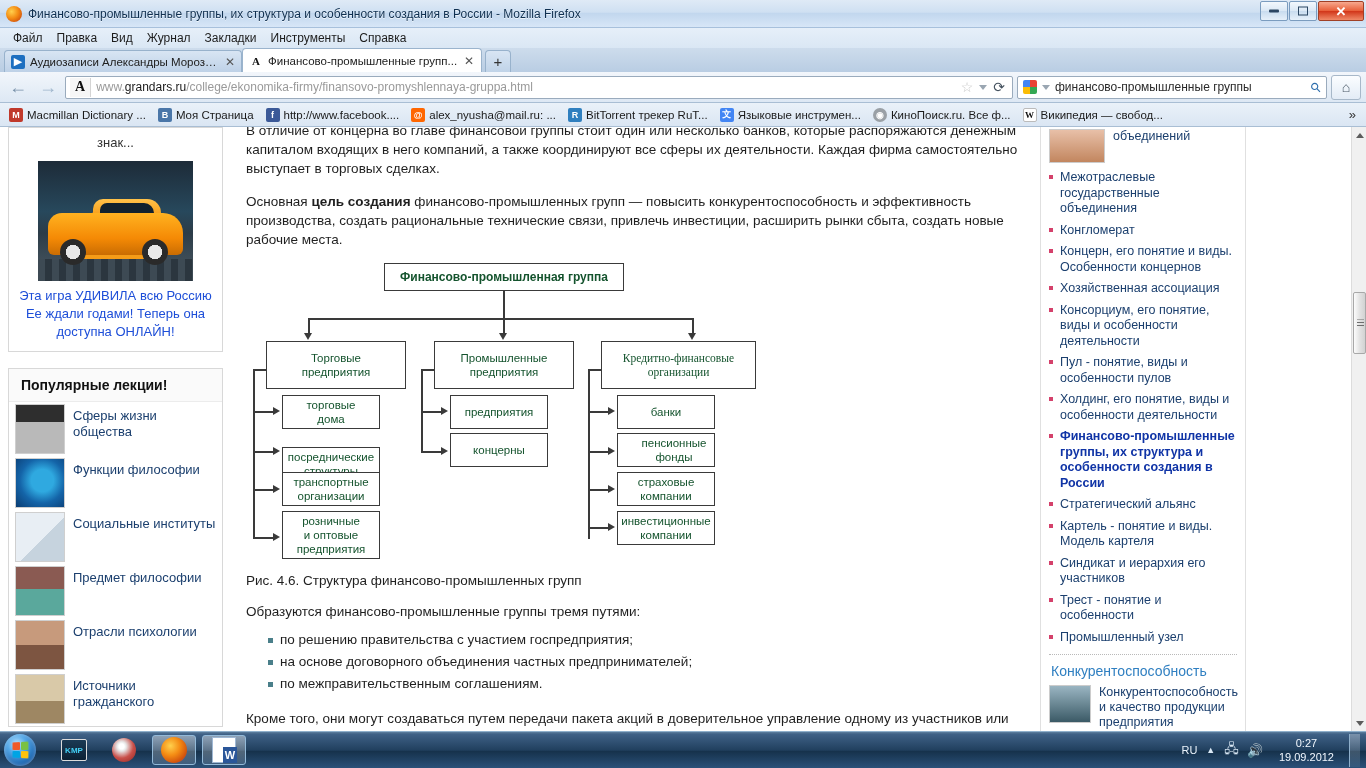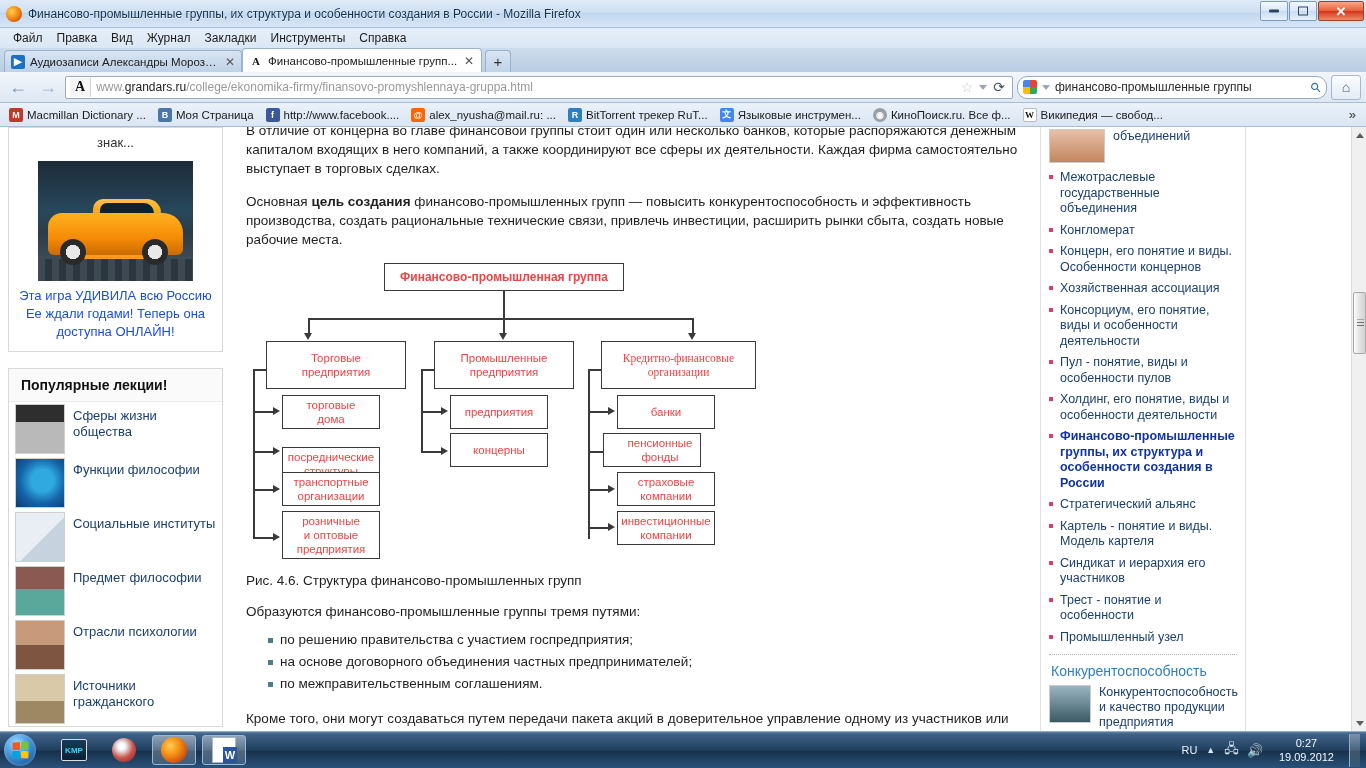--- a/index.html
+++ b/index.html
@@ -109,21 +109,21 @@
     display: flex; align-items: center; background: #f6f6f6;
   }
   .url-text { font-size: 12px; color: #9a9a9a; white-space: nowrap; overflow: hidden; }
   .url-text b { color: #1a1a1a; font-weight: normal; }
   .url-right { margin-left: auto; display: flex; align-items: center; gap: 6px; padding-right: 3px; }
   .star { color: #c8c8c8; font-size: 14px; }
   .caret-dn { width:0;height:0;border-left:4px solid transparent;border-right:4px solid transparent;border-top:5px solid #9aa6b2; }
   .reload { font-size: 14px; color: #45525f; }
   .searchbar {
     width: 310px; height: 23px; background: #fff; border: 1px solid #9aabbd;
-    border-radius: 10px; display: flex; align-items: center; padding: 0 5px; gap: 5px;
+    border-radius: 2px; display: flex; align-items: center; padding: 0 5px; gap: 5px;
   }
   .g-icon { width: 14px; height: 14px; display:grid; grid-template-columns:1fr 1fr; grid-template-rows:1fr 1fr; border-radius:2px; overflow:hidden; }
   .g-icon i { display:block; }
   .search-text { font-size: 12px; color: #2a2a2a; white-space: nowrap; }
   .mag { margin-left: auto; color: #2f6fad; font-size: 13px; transform: rotate(-45deg); }
   .homebtn {
     width: 30px; height: 25px; border: 1px solid #a7b8c9; border-radius: 3px;
     background: linear-gradient(to bottom, #fbfdff, #e3ecf6);
     display: flex; align-items: center; justify-content: center; color: #4a5866; font-size: 14px;
   }
@@ -199,21 +199,21 @@
   ul.plist li::before {
     content: ""; position: absolute; left: 0; top: 9px;
     width: 5px; height: 5px; background: #4a7f8a;
   }
 
   
   .diagram { position: relative; width: 520px; height: 300px; margin: 4px 0 10px 0; }
   .dbox {
     position: absolute; border: 1.6px solid #3a3a3a; background: #fff;
     display: flex; align-items: center; justify-content: center; text-align: center;
-    font-size: 11.5px; color: #ef4444; line-height: 14px;
+    font-size: 11.5px; color: #14532d; line-height: 14px;
   }
   .dbox.root { font-weight: bold; font-size: 12px; }
   .dline { position: absolute; background: #3a3a3a; }
   .darrow { position: absolute; width: 0; height: 0; }
   .darrow.down { border-left: 4.5px solid transparent; border-right: 4.5px solid transparent; border-top: 7px solid #3a3a3a; }
   .darrow.right { border-top: 4.5px solid transparent; border-bottom: 4.5px solid transparent; border-left: 7px solid #3a3a3a; }
 
   
   .right-col { position: absolute; left: 1040px; top: 0; width: 206px; }
   .rs-panel { border: 1px solid #e0e0e0; border-top: none; background: #fff; padding: 0 8px 6px 8px; }
@@ -528,21 +528,21 @@
           <div class="dline" style="left:342px; top:106px; width:14px; height:2px;"></div>
 
           <div class="dline" style="left:342px; top:148px; width:22px; height:2px;"></div>
           <div class="darrow right" style="left:362px; top:144px;"></div>
           <div class="dbox" style="left:371px; top:132px; width:98px; height:34px;">
               <span style="white-space:pre-line">банки</span>
             </div>
 
           <div class="dline" style="left:342px; top:188px; width:22px; height:2px;"></div>
           <div class="darrow right" style="left:362px; top:184px;"></div>
-          <div class="dbox" style="left:357px; top:170px; width:98px; height:34px;padding-left:16px;">
+          <div class="dbox" style="left:371px; top:170px; width:98px; height:34px;padding-left:16px;">
               <span style="white-space:pre-line">пенсионные
 фонды</span>
             </div>
 
           <div class="dline" style="left:342px; top:226px; width:22px; height:2px;"></div>
           <div class="darrow right" style="left:362px; top:222px;"></div>
           <div class="dbox" style="left:371px; top:209px; width:98px; height:34px;">
               <span style="white-space:pre-line">страховые
 компании</span>
             </div>

